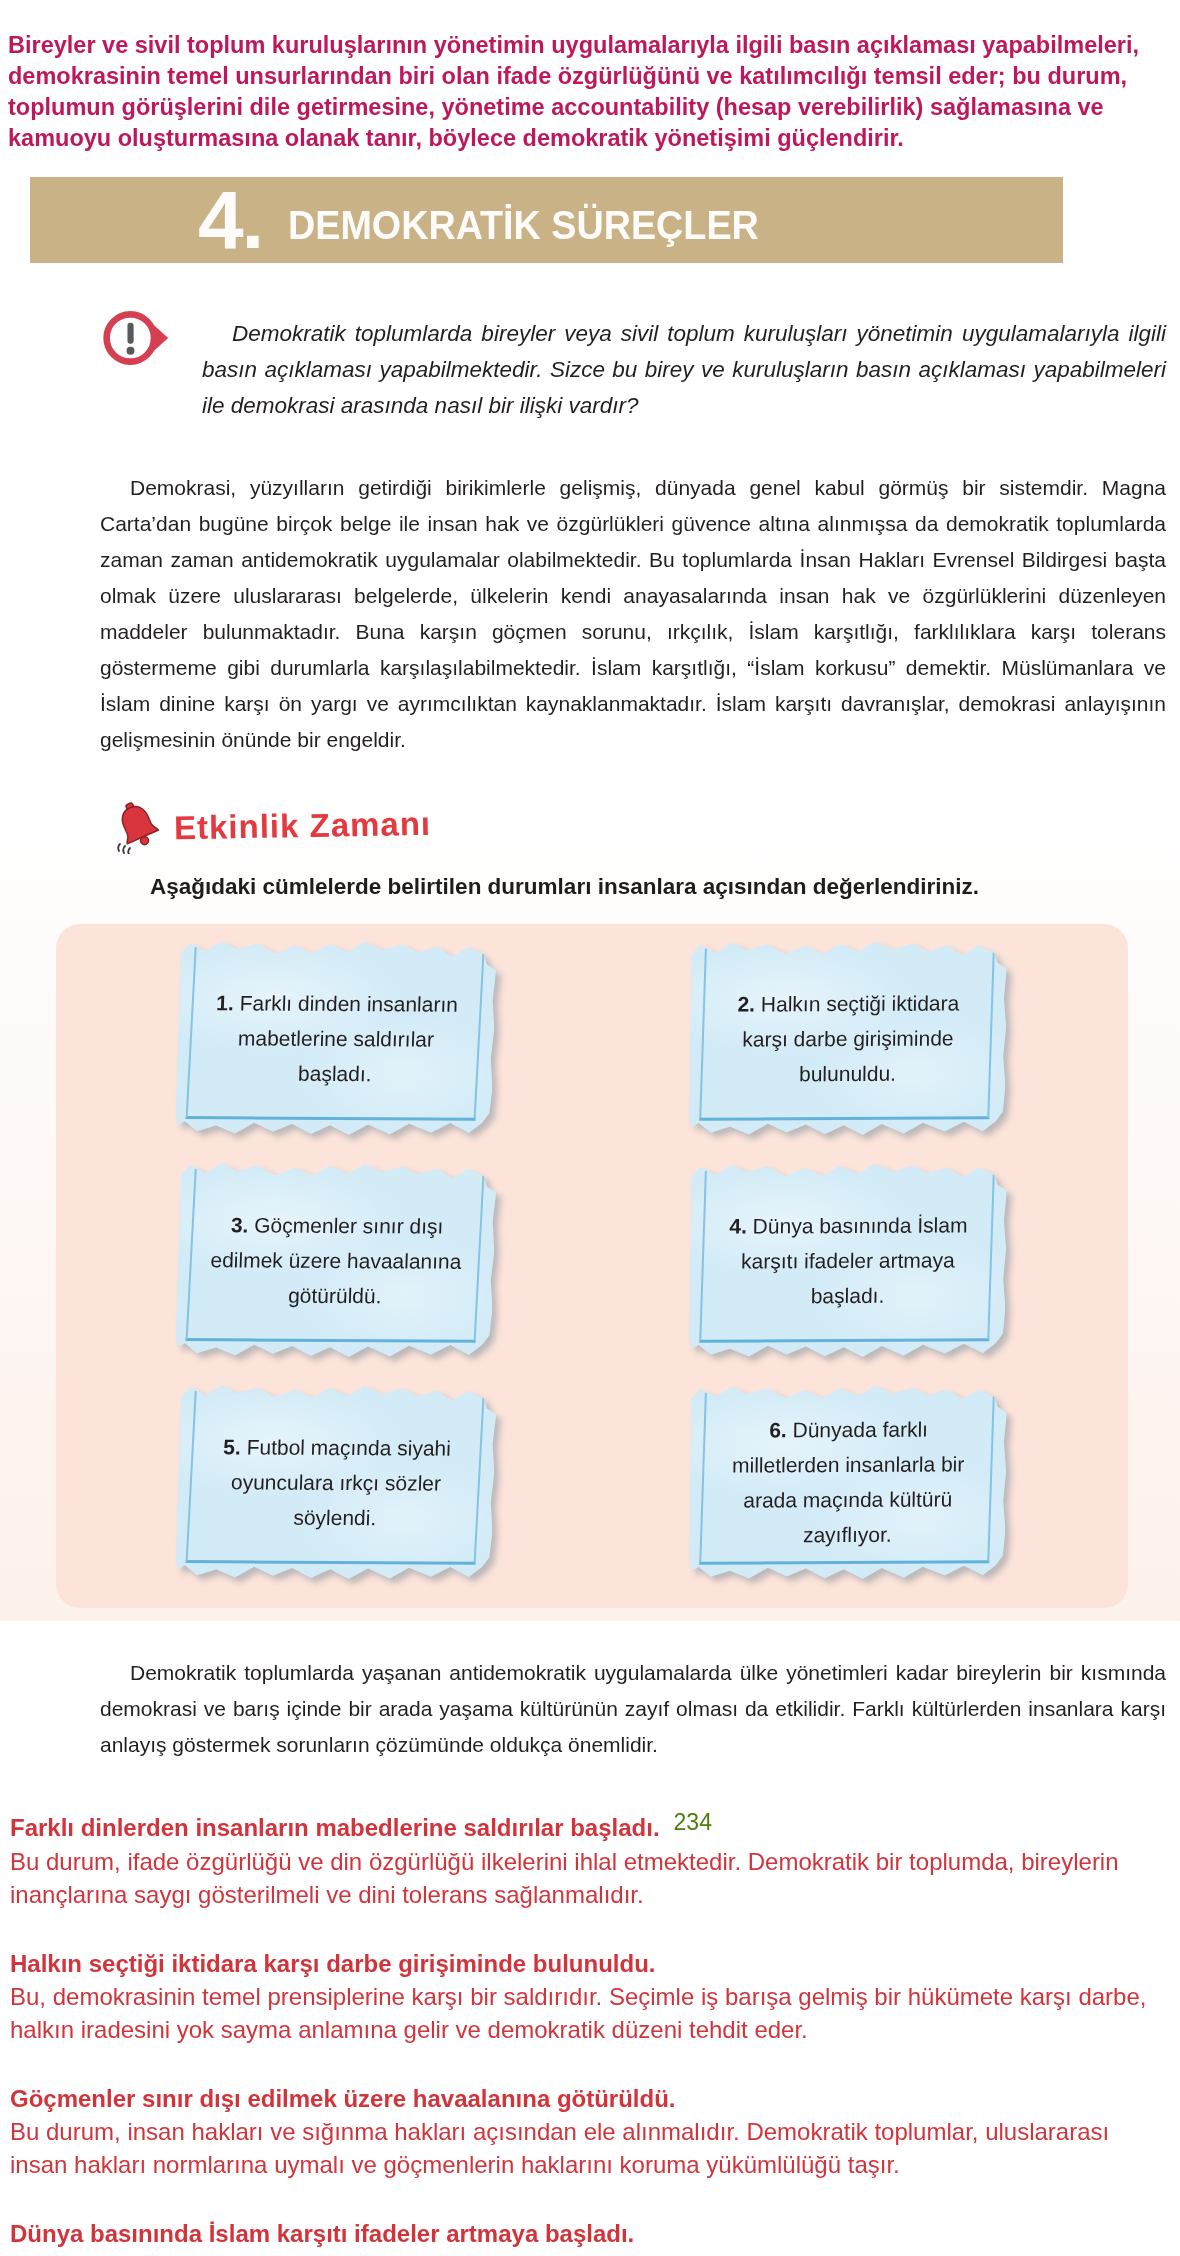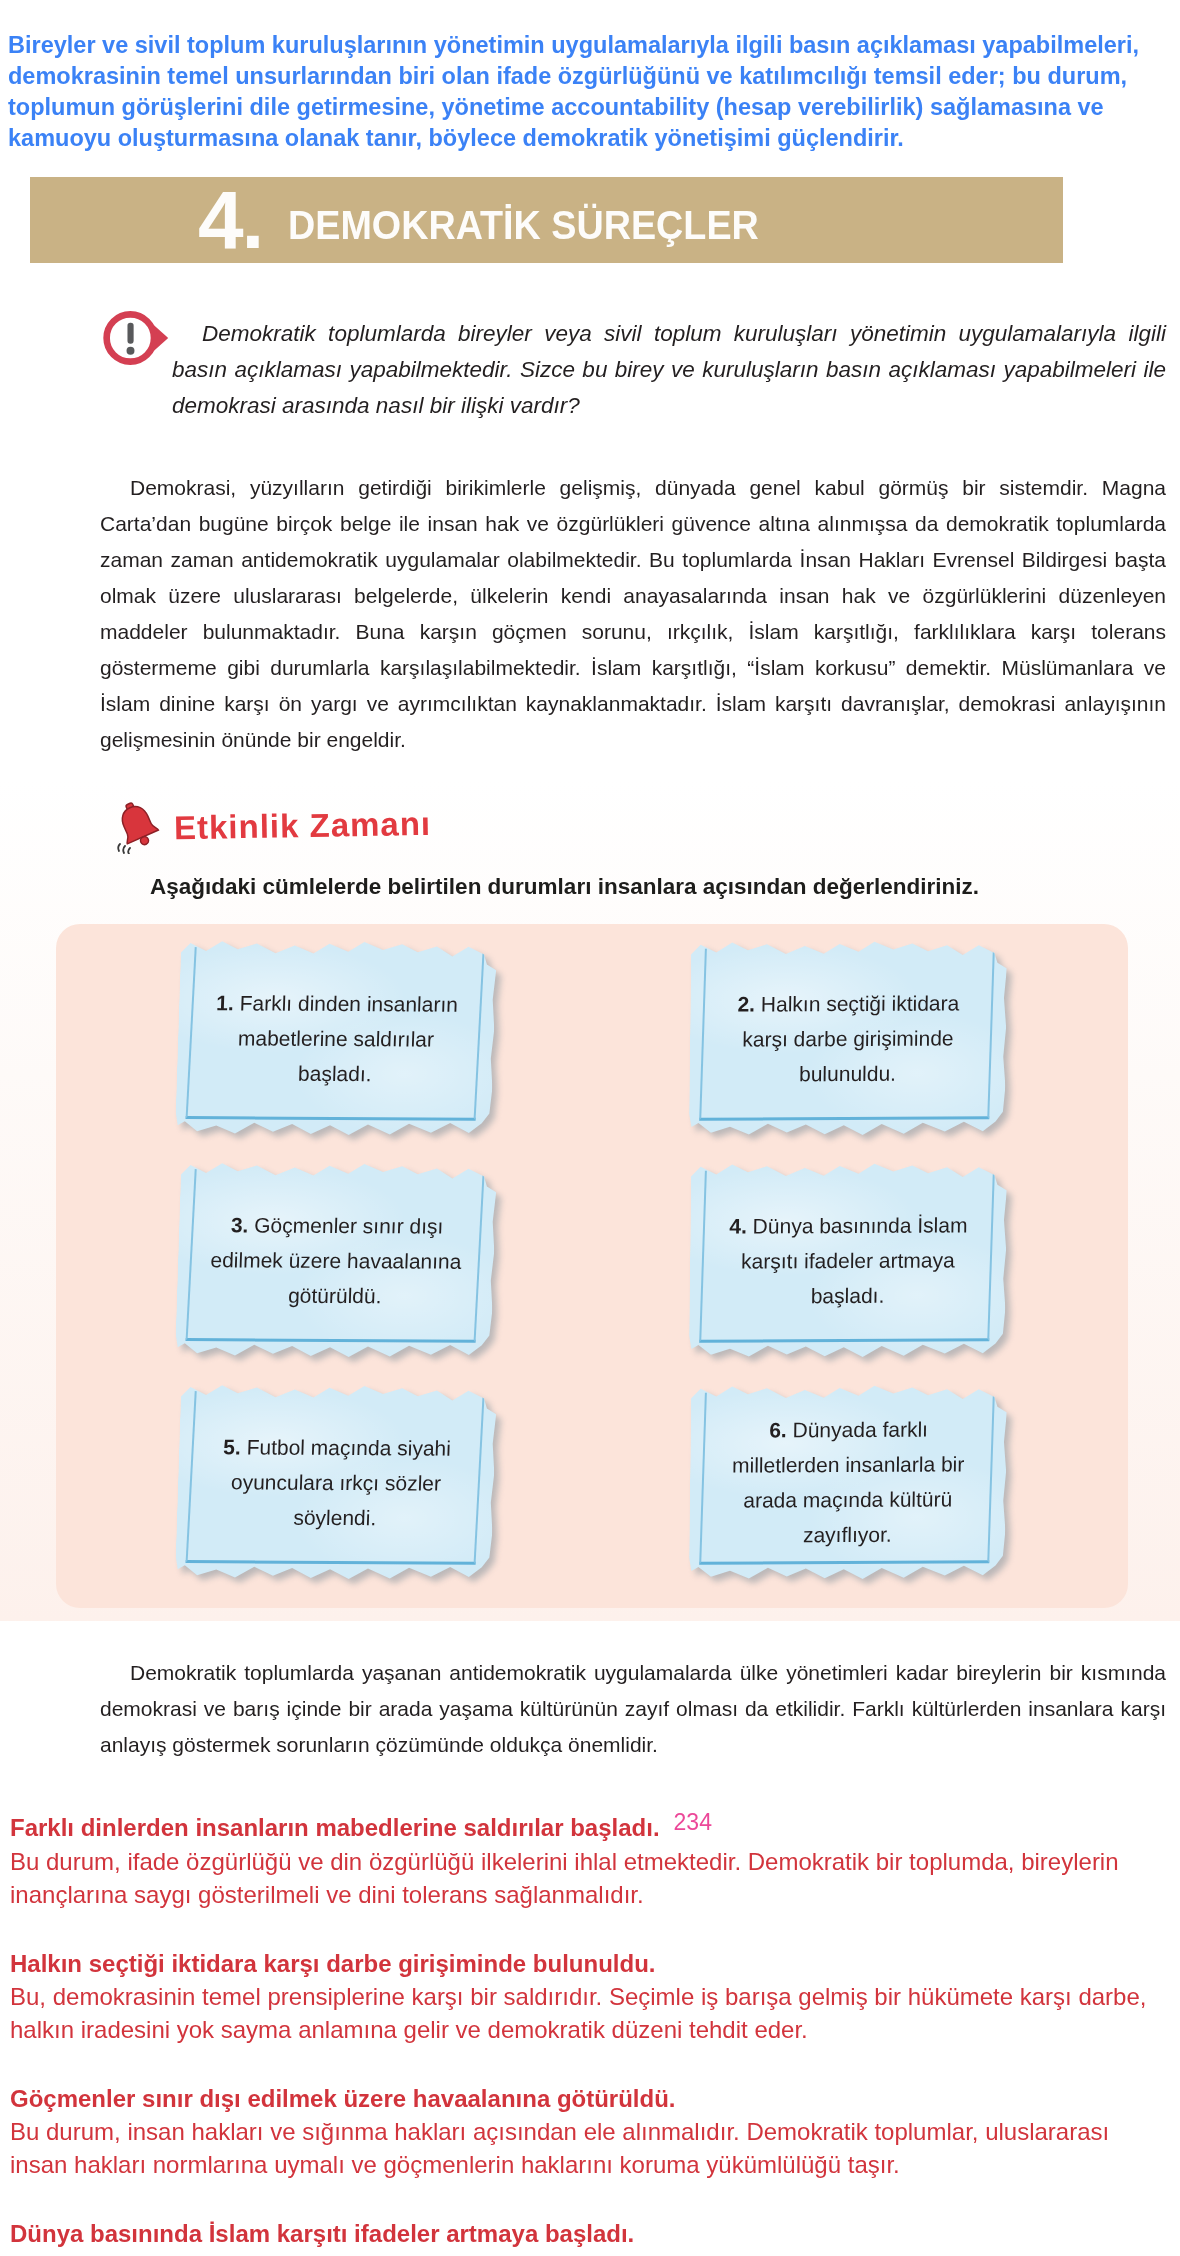--- a/index.html
+++ b/index.html
@@ -6,21 +6,21 @@
   body{
     width:1180px;
     background:#ffffff;
     font-family:"Liberation Sans", sans-serif;
     color:#1d1d1b;
     -webkit-font-smoothing:antialiased;
   }
   
   .intro-note{
     padding:6px 10px 0 8px;
-    color:#3b82f6;
+    color:#be185d;
     font-size:23.5px;
     line-height:31px;
     font-weight:600;
     text-align:left;
   }
   
   .chapter-header{
     margin:6px 0 0 30px;
     width:1033px;
     height:86px;
@@ -46,20 +46,21 @@
     letter-spacing:0px;
     transform:scaleX(.92);
     transform-origin:left center;
     white-space:nowrap;
   }
   
   .attention{
     display:flex;
     align-items:flex-start;
     margin:30px 14px 0 100px;
+    gap:30px;
   }
   .attention-icon{flex:0 0 72px; margin-top:12px;}
   .attention-text{
     flex:1;
     font-style:italic;
     font-size:22.5px;
     line-height:36px;
     text-align:justify;
     text-indent:30px;
     color:#231f20;
@@ -158,21 +159,21 @@
   .answers{
     margin-top:48px;
     padding:0 14px 26px 10px;
     color:#d2343c;
     font-size:24px;
     line-height:33px;
   }
   .answer-block{margin-bottom:36px;}
   .answer-statement{font-weight:600;}
   .page-number{
-    color:#ec4899;
+    color:#4d7c0f;
     font-size:23px;
     position:relative;
     top:-6px;
     margin-left:14px;
     font-weight:400;
   }
 </style>
 </head>
 <body>
 

